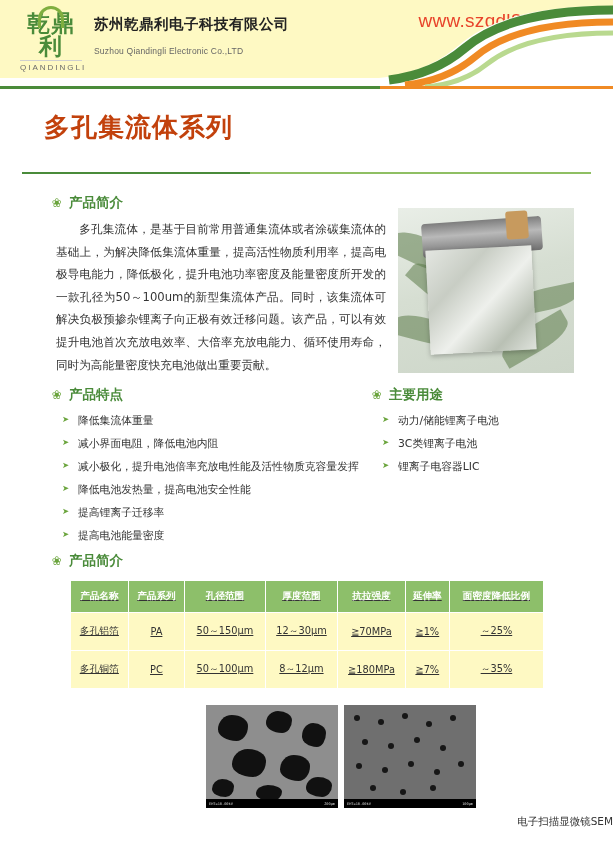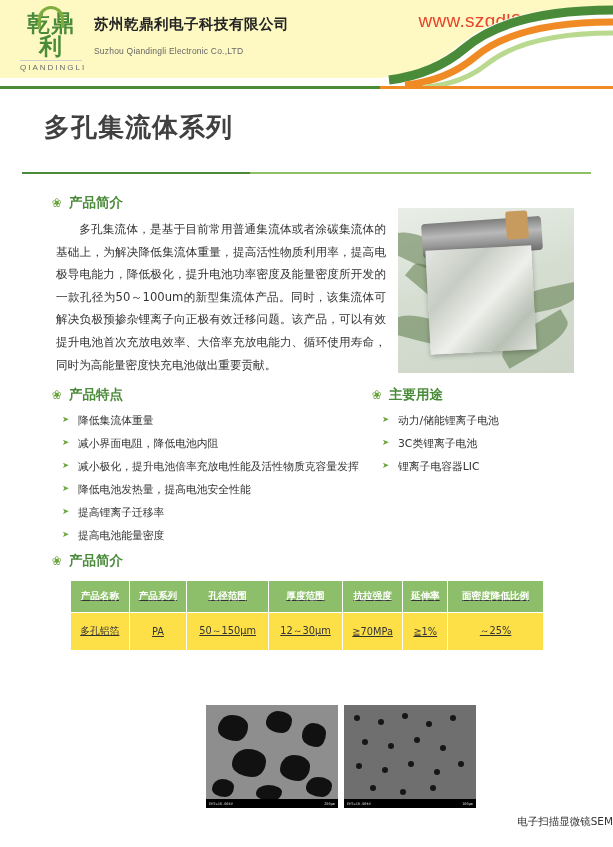--- a/index.html
+++ b/index.html
@@ -109,21 +109,21 @@
     background: linear-gradient(to right, #4a8b3a 0%, #4a8b3a 62%, #f08a24 62%, #f08a24 100%);
   }
 
   
   .page-title {
     position: absolute;
     left: 44px;
     top: 110px;
     font-size: 26px;
     font-weight: bold;
-    color: #404040;
+    color: #c2410c;
     font-family: "DejaVu Sans", sans-serif;
     letter-spacing: 1px;
   }
   .title-rule {
     position: absolute;
     left: 22px;
     right: 22px;
     top: 172px;
     height: 2px;
     background: #8fbf63;
@@ -254,21 +254,21 @@
   table.spec th {
     background: #8dbf6a;
     color: #ffffff;
     font-weight: bold;
     padding: 9px 2px;
     border: 1px solid #ffffff;
     text-align: center;
     font-size: 9.6px;
   }
   table.spec td {
-    background: #fde047;
+    background: #fef9c3;
     padding: 12px 2px;
     border: 1px solid #ffffff;
     text-align: center;
     color: #333;
     font-size: 9.8px;
     margin-top: 28px;
   }
   table.spec td.first { text-align: center; }
 
   
@@ -425,20 +425,29 @@
     <tbody>
       <tr>
         <td class="first">多孔铝箔</td>
         <td>PA</td>
         <td>50～150μm</td>
         <td>12～30μm</td>
         <td>≧70MPa</td>
         <td>≧1%</td>
         <td>～25%</td>
       </tr>
+      <tr>
+        <td class="first">多孔铜箔</td>
+        <td>PC</td>
+        <td>50～100μm</td>
+        <td>8～12μm</td>
+        <td>≧180MPa</td>
+        <td>≧7%</td>
+        <td>～35%</td>
+      </tr>
     </tbody>
   </table>
 </div>
 
 <div class="sem-row">
   <div class="sem sem-a">
     <div class="blob" style="left:12px; top:10px; width:30px; height:26px;"></div>
     <div class="blob" style="left:60px; top:6px; width:26px; height:22px;"></div>
     <div class="blob" style="left:96px; top:18px; width:24px; height:24px;"></div>
     <div class="blob" style="left:26px; top:44px; width:34px; height:28px;"></div>

